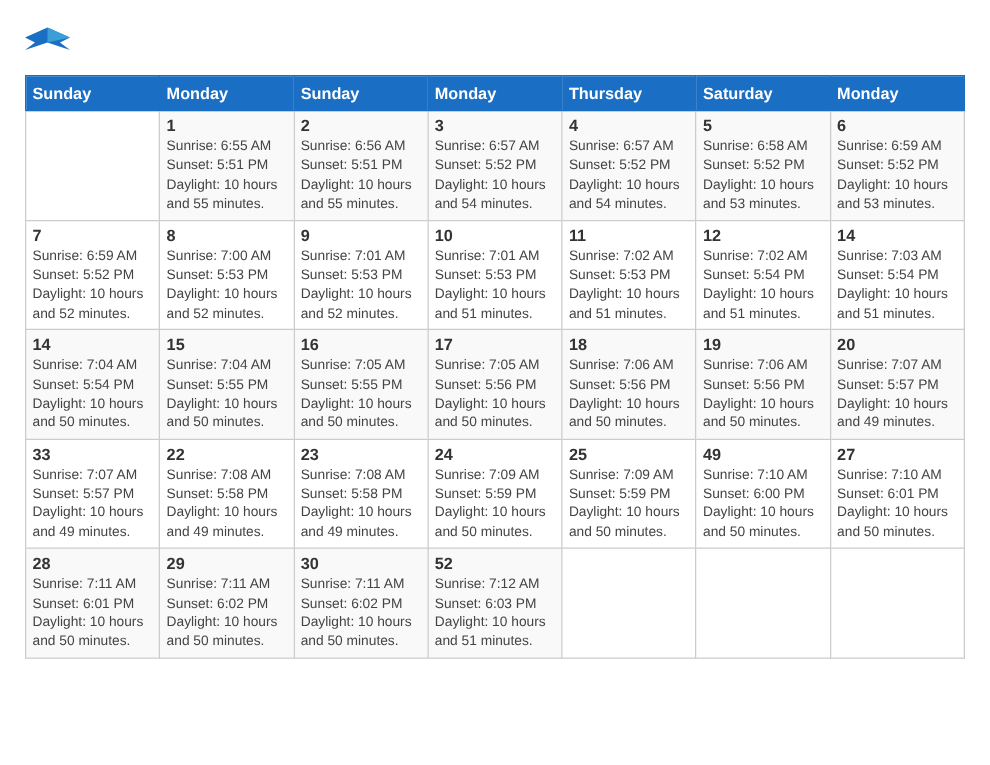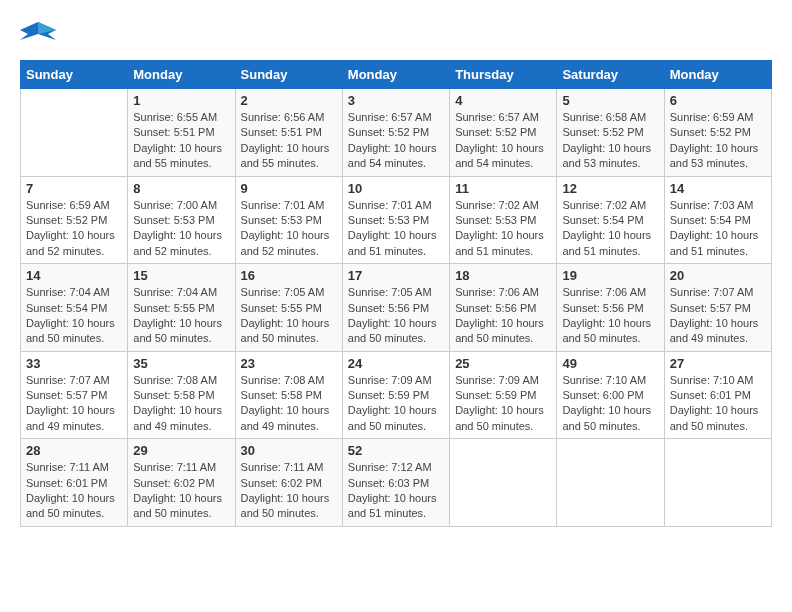--- a/index.html
+++ b/index.html
@@ -208,21 +208,21 @@
           <span class="day-number">20</span>
           <div class="day-info">Sunrise: 7:07 AM<br>Sunset: 5:57 PM<br>Daylight: 10 hours and 49 minutes.</div>
         </td>
       </tr>
       <tr>
         <td>
           <span class="day-number">33</span>
           <div class="day-info">Sunrise: 7:07 AM<br>Sunset: 5:57 PM<br>Daylight: 10 hours and 49 minutes.</div>
         </td>
         <td>
-          <span class="day-number">35</span>
+          <span class="day-number">22</span>
           <div class="day-info">Sunrise: 7:08 AM<br>Sunset: 5:58 PM<br>Daylight: 10 hours and 49 minutes.</div>
         </td>
         <td>
           <span class="day-number">23</span>
           <div class="day-info">Sunrise: 7:08 AM<br>Sunset: 5:58 PM<br>Daylight: 10 hours and 49 minutes.</div>
         </td>
         <td>
           <span class="day-number">24</span>
           <div class="day-info">Sunrise: 7:09 AM<br>Sunset: 5:59 PM<br>Daylight: 10 hours and 50 minutes.</div>
         </td>

